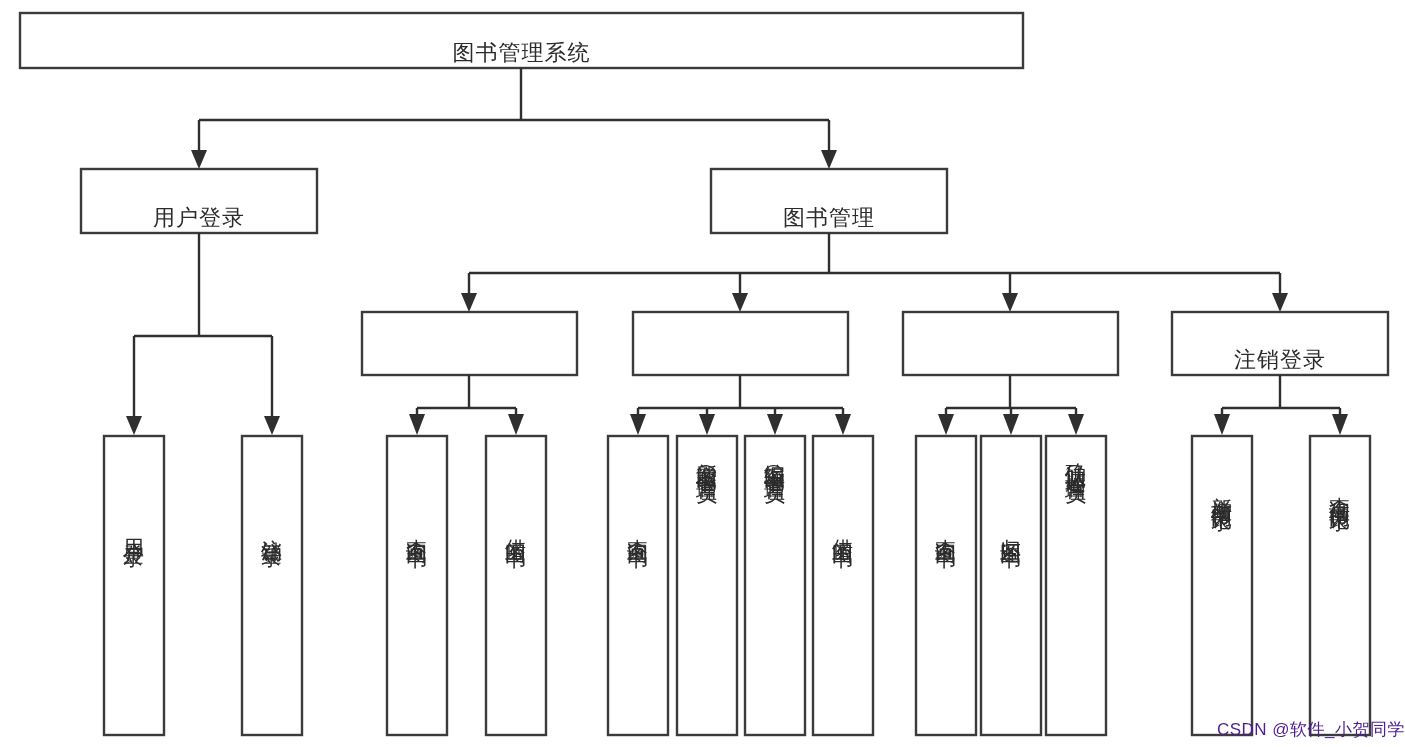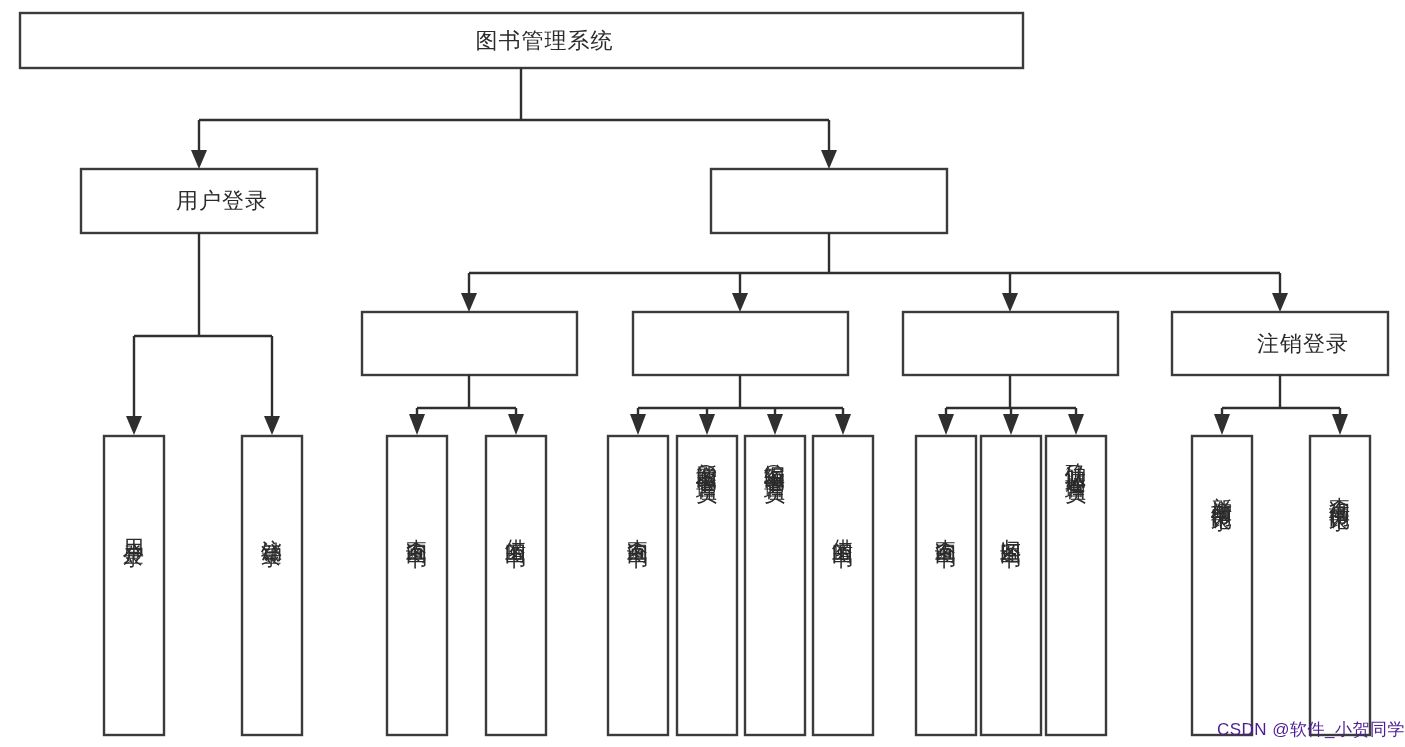--- a/index.html
+++ b/index.html
@@ -52,24 +52,23 @@
     font-family: "Liberation Sans", "DejaVu Sans", sans-serif;
     font-size: 21px;
     line-height: 1;
     letter-spacing: 3px;
     color: #2b2b2b;
     white-space: nowrap;
   }
   .hlabel-wrap {
     position: absolute;
     display: flex;
-    align-items: center;
+    align-items: flex-end;
     justify-content: center;
     pointer-events: none;
-    padding-left: 23px;
   }
   .hlabel-text {
     font-family: "Liberation Sans", "DejaVu Sans", sans-serif;
     font-size: 22px;
     color: #2b2b2b;
     letter-spacing: 1px;
     white-space: nowrap;
   }
   #watermark {
     position: absolute;
@@ -193,20 +192,23 @@
     </g>
   </svg>
 
   <div class="hlabel-wrap" style="left:20px; top:13px; width:1003px; height:55px;">
     <span class="hlabel-text">图书管理系统</span>
   </div>
 
   <div class="hlabel-wrap" style="left:81px; top:169px; width:236px; height:64px;">
     <span class="hlabel-text">用户登录</span>
   </div>
+  <div class="hlabel-wrap" style="left:711px; top:169px; width:236px; height:64px;">
+    <span class="hlabel-text">图书管理</span>
+  </div>
 
   <div class="hlabel-wrap" style="left:1172px; top:312px; width:216px; height:63px;">
     <span class="hlabel-text">注销登录</span>
   </div>
 
   <div class="vlabel-wrap" style="left:104px; top:436px; width:60px; height:299px; padding-top:86px;">
     <span class="vlabel-text">用户登录</span>
   </div>
   <div class="vlabel-wrap" style="left:242px; top:436px; width:60px; height:299px; padding-top:86px;">
     <span class="vlabel-text">注销登录</span>

